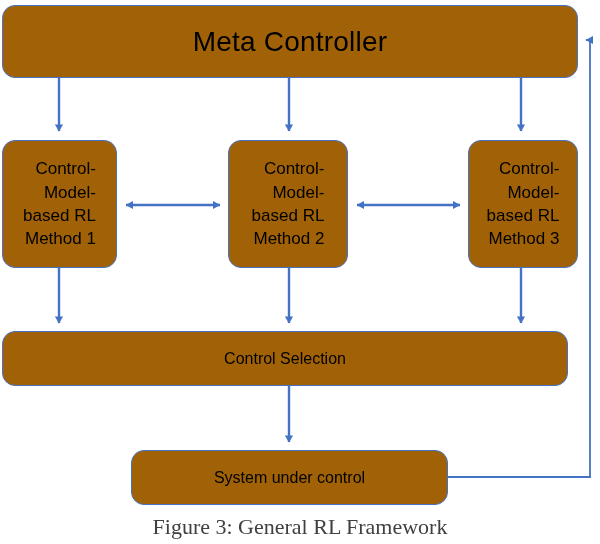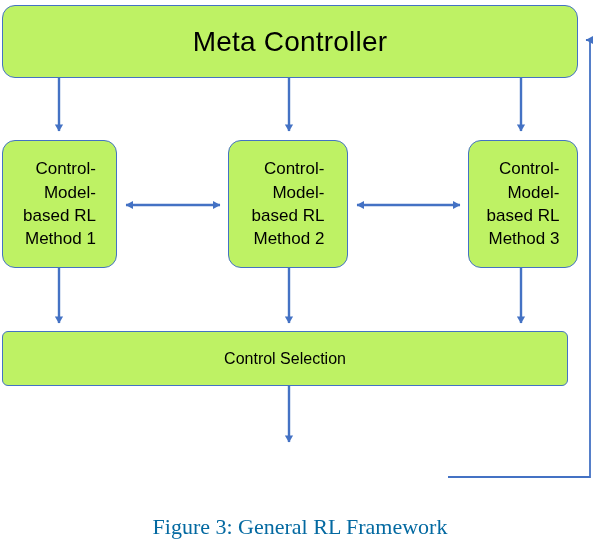--- a/index.html
+++ b/index.html
@@ -20,21 +20,21 @@
     left: 0;
     top: 0;
     width: 600px;
     height: 544px;
   }
   .node {
     position: absolute;
     box-sizing: border-box;
     border: 1.6px solid #4472C4;
     border-radius: 13px;
-    background: #bef264;
+    background: #a16207;
     display: flex;
     align-items: center;
     justify-content: center;
     text-align: center;
     color: #000000;
     z-index: 2;
   }
   #node-meta {
     left: 2px;
     top: 5px;
@@ -53,42 +53,41 @@
   }
   #node-method-1 { left: 2px; }
   #node-method-2 { left: 228px; width: 120px; }
   #node-method-3 { left: 468px; width: 110px; }
   #node-control-selection {
     left: 2px;
     top: 331px;
     width: 566px;
     height: 55px;
     font-size: 16px;
-    border-radius: 6px;
   }
   #node-system {
     left: 131px;
     top: 450px;
     width: 317px;
     height: 55px;
     font-size: 16px;
   }
   .node-label {
     padding: 0 4px;
     white-space: pre-line;
   }
   #figure-caption {
     position: absolute;
     left: 0;
     top: 514px;
     width: 600px;
     text-align: center;
     font-family: "Liberation Serif", serif;
     font-size: 22px;
-    color: #0369a1;
+    color: #404040;
     z-index: 2;
   }
 </style>
 </head>
 <body>
 
 <div id="canvas">
 
   <svg class="svg-layer" viewBox="0 0 600 544" xmlns="http://www.w3.org/2000/svg">
     <defs>
@@ -161,16 +160,19 @@
     <span class="node-label">Control-
 Model-
 based RL
 Method 3</span>
   </div>
 
   <div class="node" id="node-control-selection">
     <span class="node-label">Control Selection</span>
   </div>
 
+  <div class="node" id="node-system">
+    <span class="node-label">System under control</span>
+  </div>
 
   <div id="figure-caption">Figure 3: General RL Framework</div>
 
 </div>
 
 </body></html>

